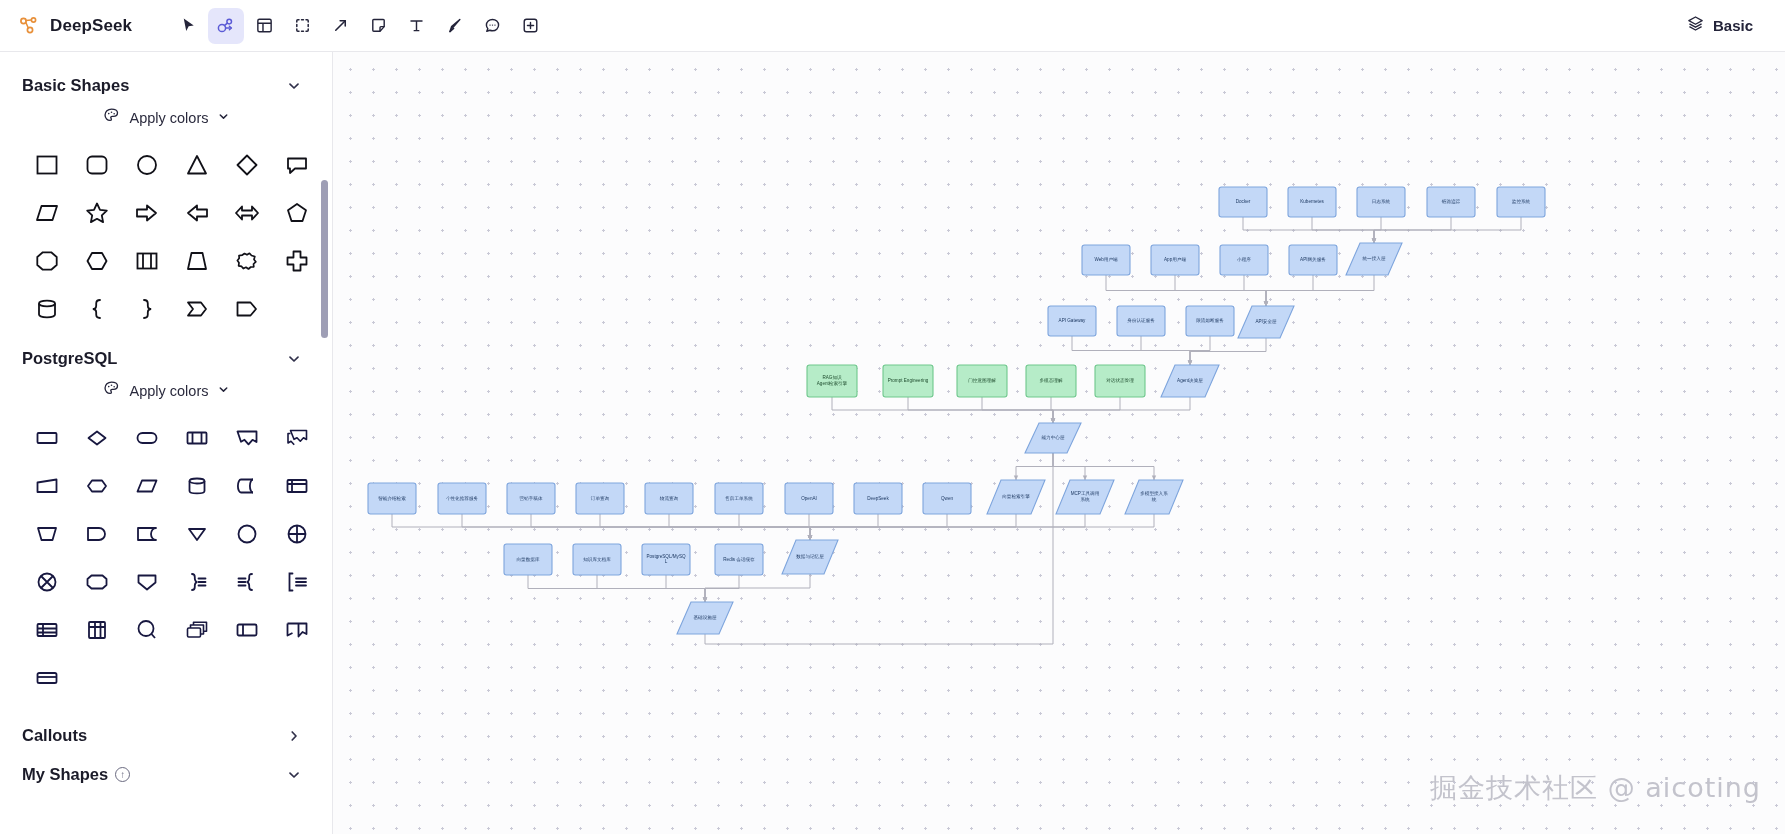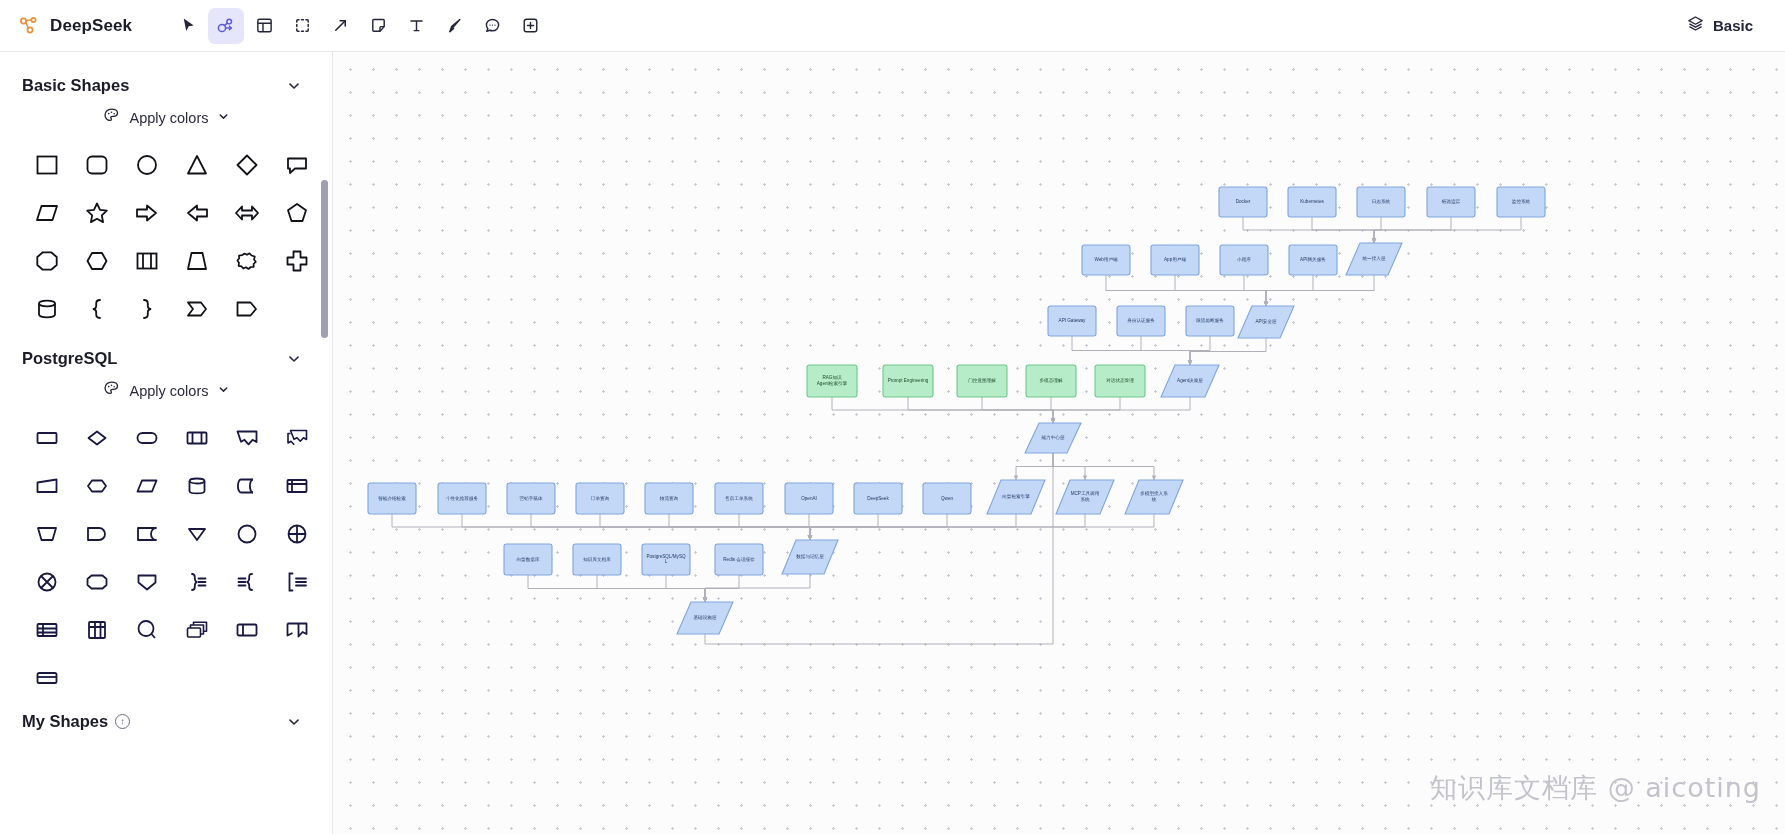--- a/index.html
+++ b/index.html
@@ -601,20 +601,28 @@
             </div>
 
           <div class="shape-cell">
               <svg width="26" height="26" viewBox="0 0 26 26" fill="none" stroke-width="1.8">
                 <rect x="3.5" y="8" width="19" height="10" rx="1.6"></rect>
                 <path d="M3.5 12h19"></path>
               </svg>
             </div>
         </div>
 
+        <div class="sec-row" style="margin-top:14px">
+          <span class="section-title">Callouts</span>
+          <span class="chev">
+            <svg width="16" height="16" viewBox="0 0 16 16" fill="none" stroke="#30304a" stroke-width="1.7" stroke-linecap="round" stroke-linejoin="round">
+                <path d="M6.2 4 L10 8 L6.2 12"></path>
+              </svg>
+          </span>
+        </div>
 
         <div class="sec-row">
           <span class="section-title">
             <span>My Shapes</span>
             <span class="badge-plus">↑</span>
           </span>
           <span class="chev">
             <svg width="16" height="16" viewBox="0 0 16 16" fill="none" stroke="#30304a" stroke-width="1.7" stroke-linecap="round" stroke-linejoin="round">
                 <path d="M4 6.2 L8 10 L12 6.2"></path>
               </svg>
@@ -831,16 +839,16 @@
             <g>
               <path d="M463,488 L505,488 L491,522 L449,522 Z" class="node-para"></path>
               <text class="node-label" x="477" y="505"><tspan x="477" dy="0">数据与记忆层</tspan></text>
             </g>
             <g>
               <path d="M358,550 L400,550 L386,582 L344,582 Z" class="node-para"></path>
               <text class="node-label" x="372" y="566"><tspan x="372" dy="0">基础设施层</tspan></text>
             </g>
           </g>
       </svg>
-      <div class="watermark">知识库文档库 @ aicoting</div>
+      <div class="watermark">掘金技术社区 @ aicoting</div>
     </main>
   </div>
 </div>
 
 </body></html>

